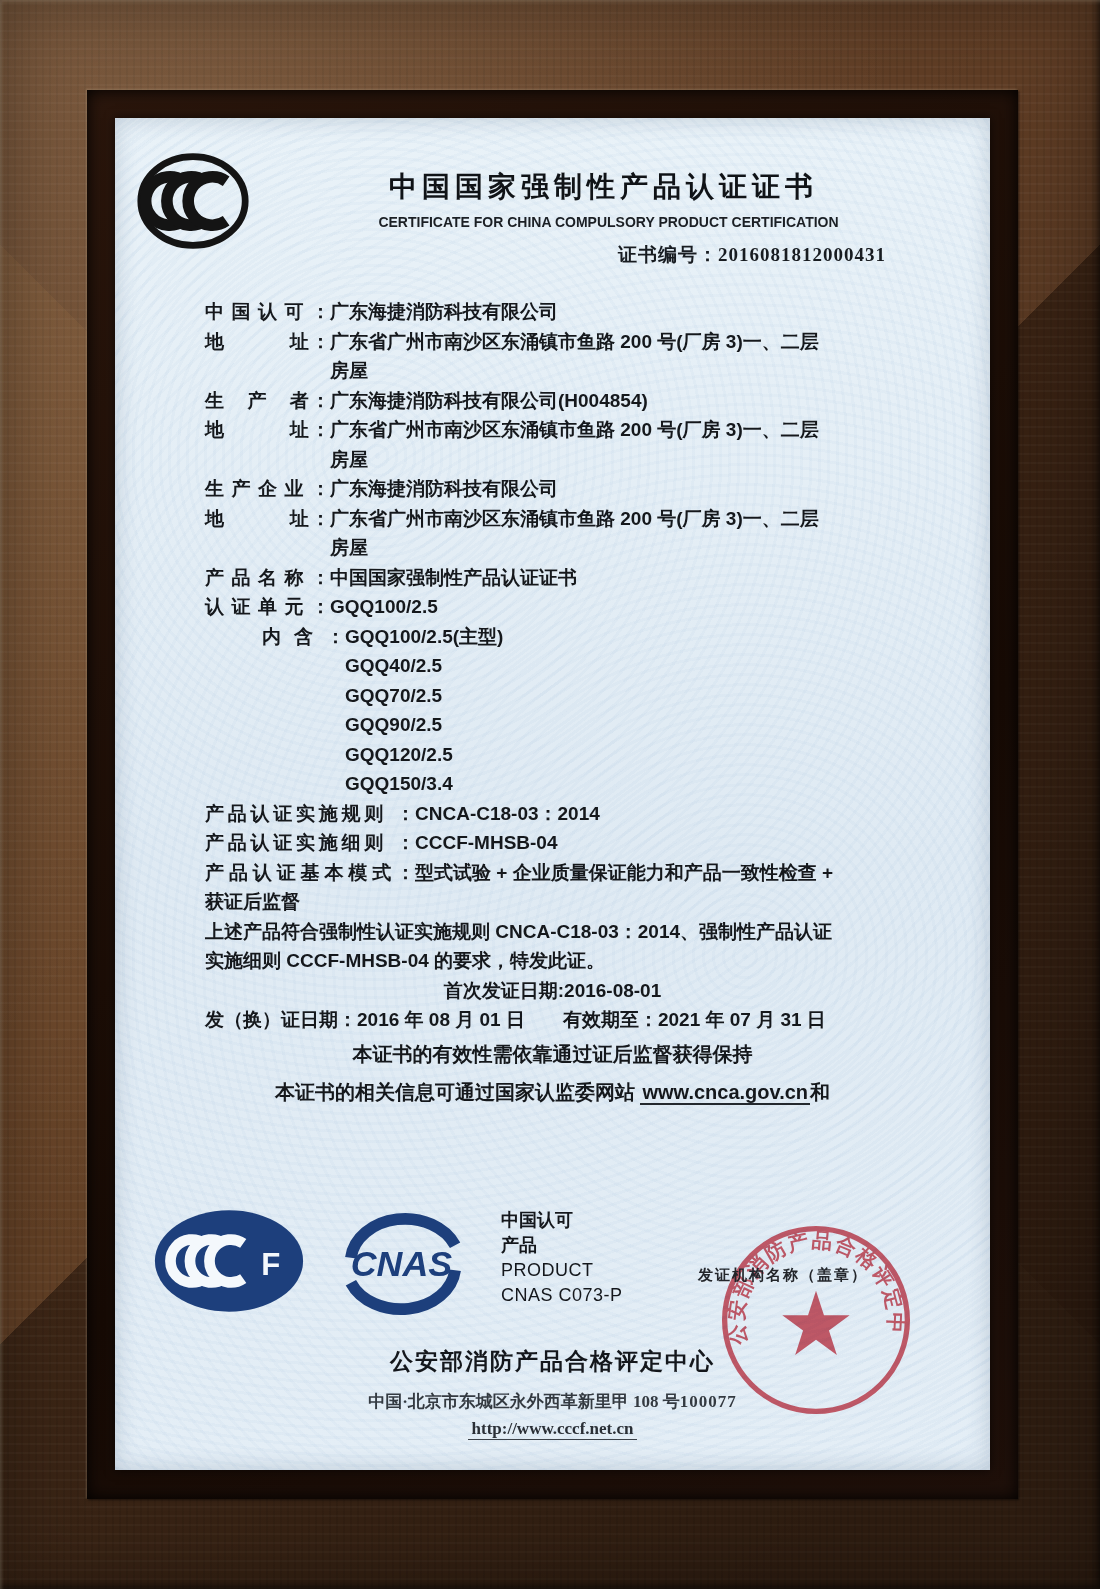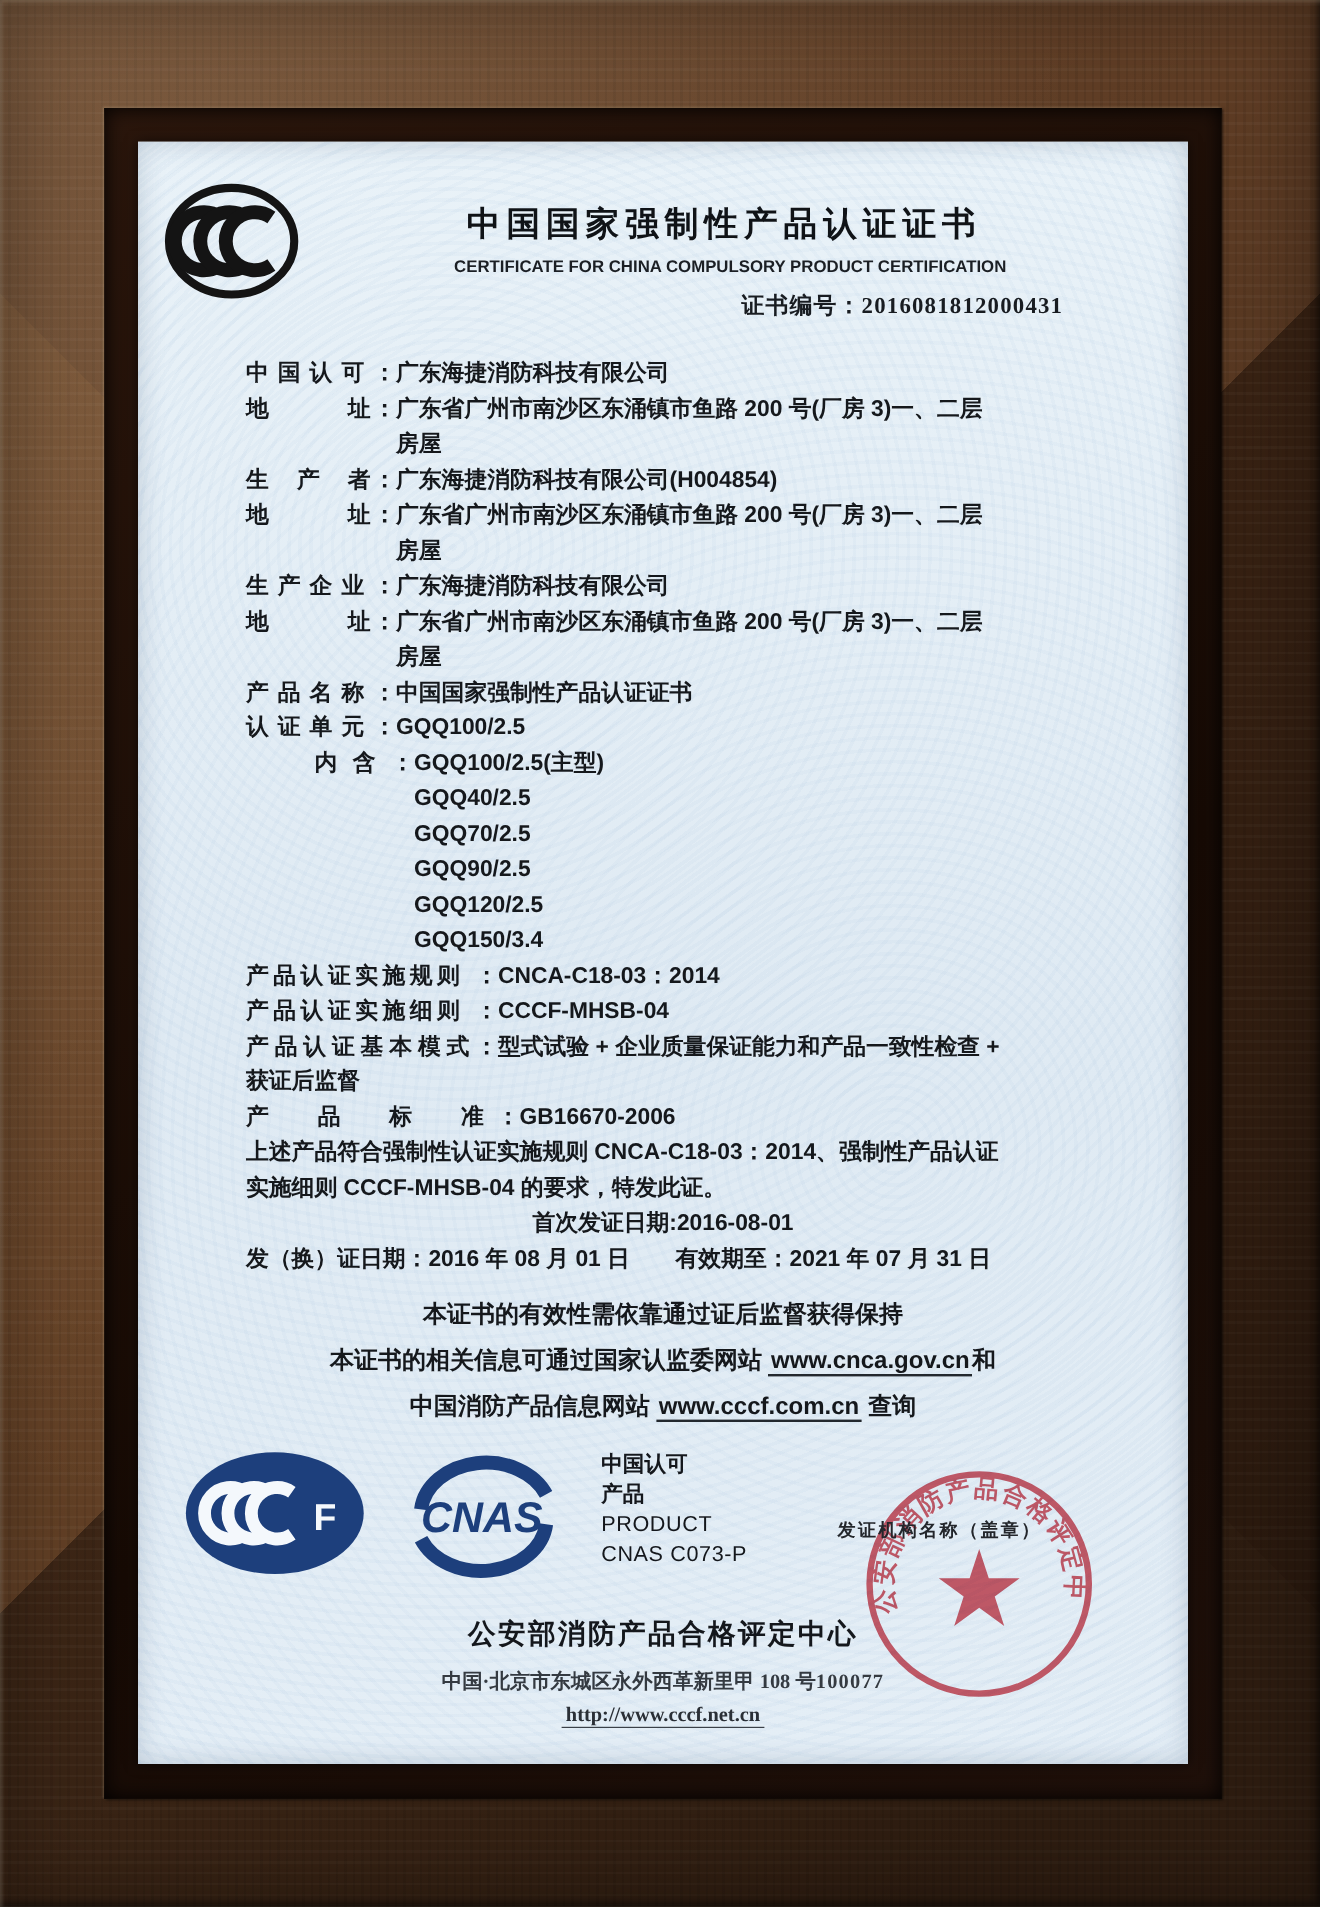--- a/index.html
+++ b/index.html
@@ -66,21 +66,21 @@
   .row.inner{padding-left:147px;}
   .row.inner .lb{width:83px;}
   .cont{padding-left:215px;}
   .model{padding-left:230px;}
   .cont-left{padding-left:90px;}
   .para{padding-left:90px;font-weight:700;}
   .center-line{text-align:center;font-weight:700;}
   .date-line{padding-left:90px;font-weight:700;}
   .date-line .gap{display:inline-block;width:38px;}
   
-  .statements{margin-top:13px;text-align:center;font-size:20px;font-weight:600;}
+  .statements{text-align:center;font-size:20px;font-weight:600;}
   .statements>div{line-height:38px;}
   .ulink{border-bottom:2px solid #23282e;padding:0 2px 0 2px;}
   
   .bottom{position:absolute;left:0;top:0;width:875px;height:1352px;pointer-events:none;}
   .cccf-logo{position:absolute;left:36px;top:1088px;width:156px;height:110px;}
   .cnas-logo{position:absolute;left:210px;top:1090px;width:156px;height:112px;}
   .accred{position:absolute;left:386px;top:1090px;font-size:18px;line-height:25px;font-weight:700;color:#14171c;}
   .accred .en{font-weight:400;letter-spacing:.5px;}
   .seal-caption{
     position:absolute;left:583px;top:1148px;z-index:3;
@@ -138,31 +138,29 @@
     <div class="row inner"><span class="lb">内含：</span><span>GQQ100/2.5(主型)</span></div>
     <div class="model">GQQ40/2.5</div>
     <div class="model">GQQ70/2.5</div>
     <div class="model">GQQ90/2.5</div>
     <div class="model">GQQ120/2.5</div>
     <div class="model">GQQ150/3.4</div>
     <div class="row wide"><span class="lb">产品认证实施规则 ：</span><span>CNCA-C18-03：2014</span></div>
     <div class="row wide"><span class="lb">产品认证实施细则 ：</span><span>CCCF-MHSB-04</span></div>
     <div class="row wide"><span class="lb">产品认证基本模式：</span><span>型式试验 + 企业质量保证能力和产品一致性检查 +</span></div>
     <div class="cont-left">获证后监督</div>
-    <div class="row wide2"><span class="lb">产　品　标　准：</span><span>GB16670-2006</span></div>
     <div class="para">上述产品符合强制性认证实施规则 CNCA-C18-03：2014、强制性产品认证</div>
     <div class="para">实施细则 CCCF-MHSB-04 的要求，特发此证。</div>
     <div class="center-line"><span>首次发证日期:</span><span>2016-08-01</span></div>
     <div class="date-line"><span>发（换）证日期：</span><span>2016 年 08 月 01 日</span><span class="gap"></span><span>有效期至：</span><span>2021 年 07 月 31 日</span></div>
   </div>
 
   <div class="statements">
     <div>本证书的有效性需依靠通过证后监督获得保持</div>
     <div><span>本证书的相关信息可通过国家认监委网站</span> <span class="ulink">www.cnca.gov.cn</span><span>和</span></div>
-    <div><span>中国消防产品信息网站</span> <span class="ulink">www.cccf.com.cn</span> <span>查询</span></div>
   </div>
 
   <div class="bottom">
 
     <svg class="cccf-logo" viewBox="0 0 160 112">
       <ellipse cx="80" cy="56" rx="76" ry="52" fill="#1d3f7c"></ellipse>
       <g fill="none" stroke="#f4f8fc" stroke-width="11">
         <path d="M54.6 38 A22 22 0 1 0 54.6 74"></path>
         <path d="M74.6 38 A22 22 0 1 0 74.6 74"></path>
         <path d="M94.6 38 A22 22 0 1 0 94.6 74"></path>

